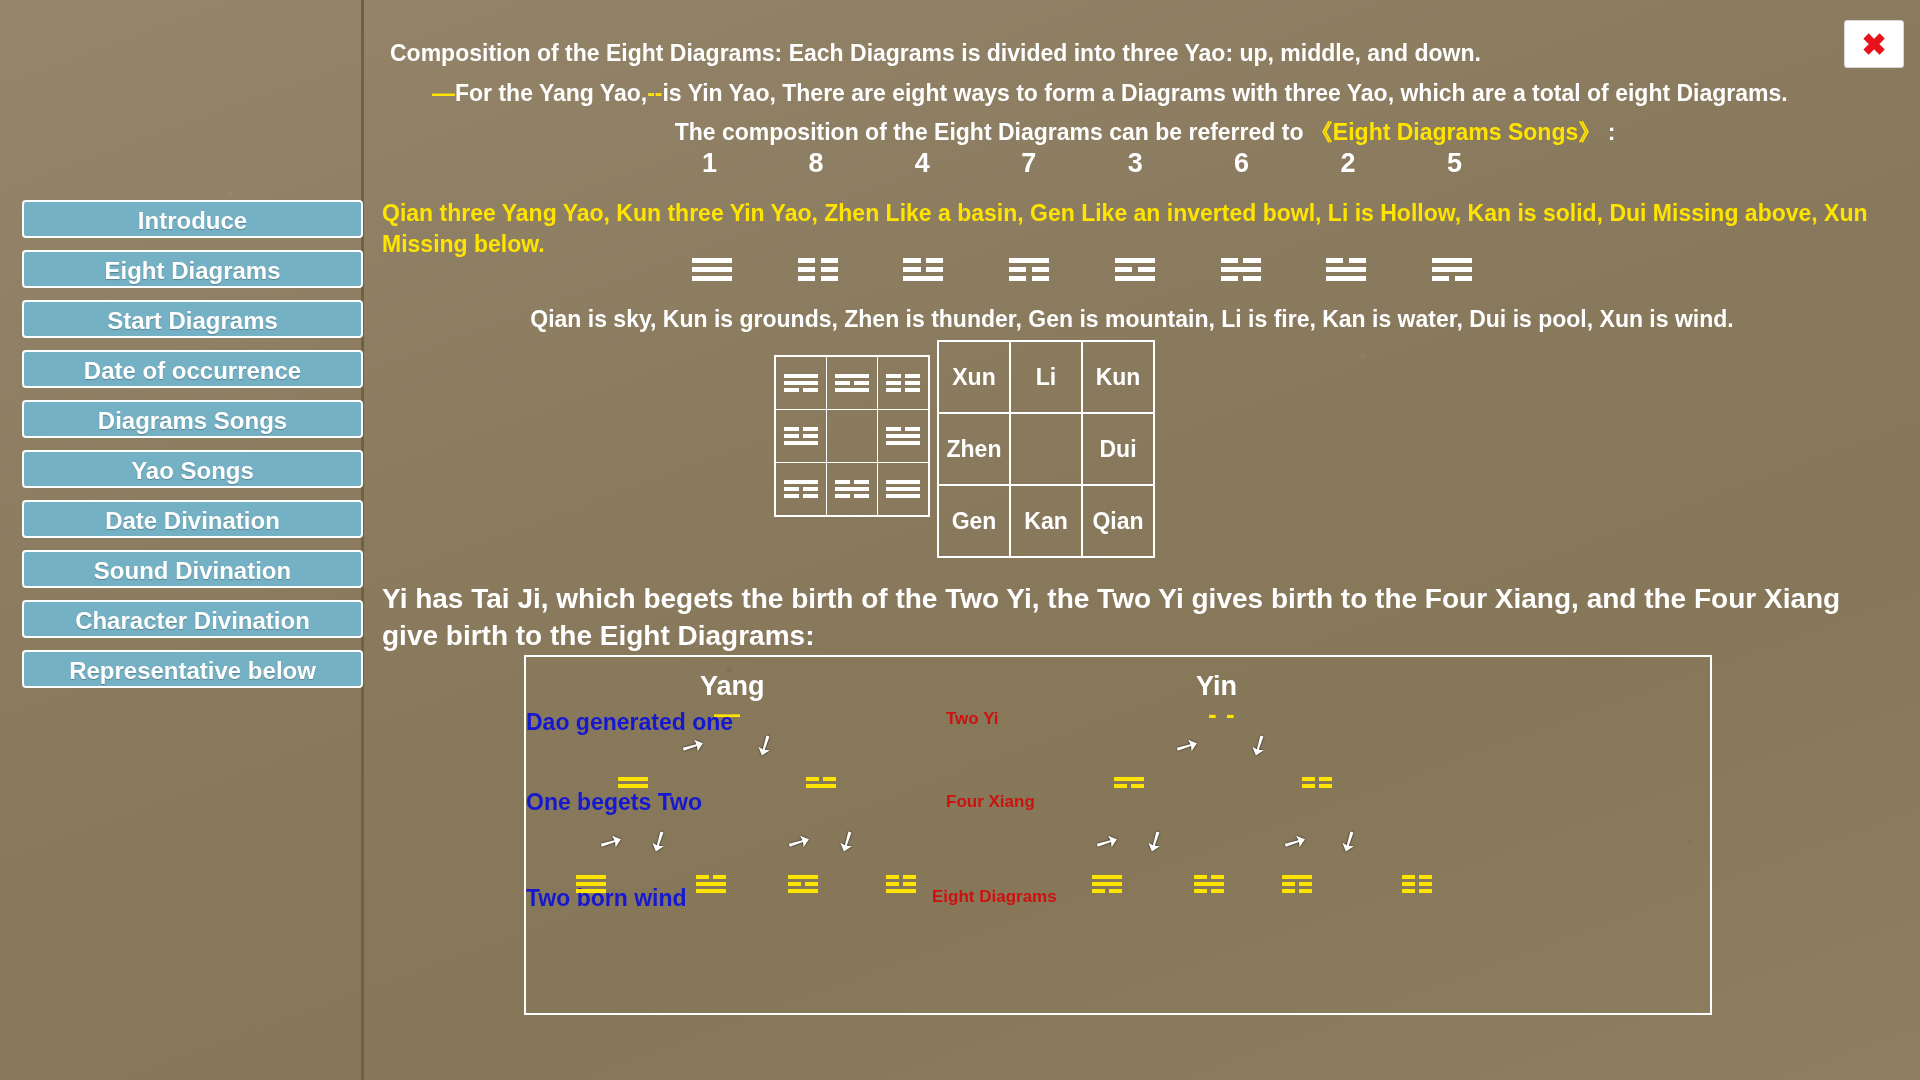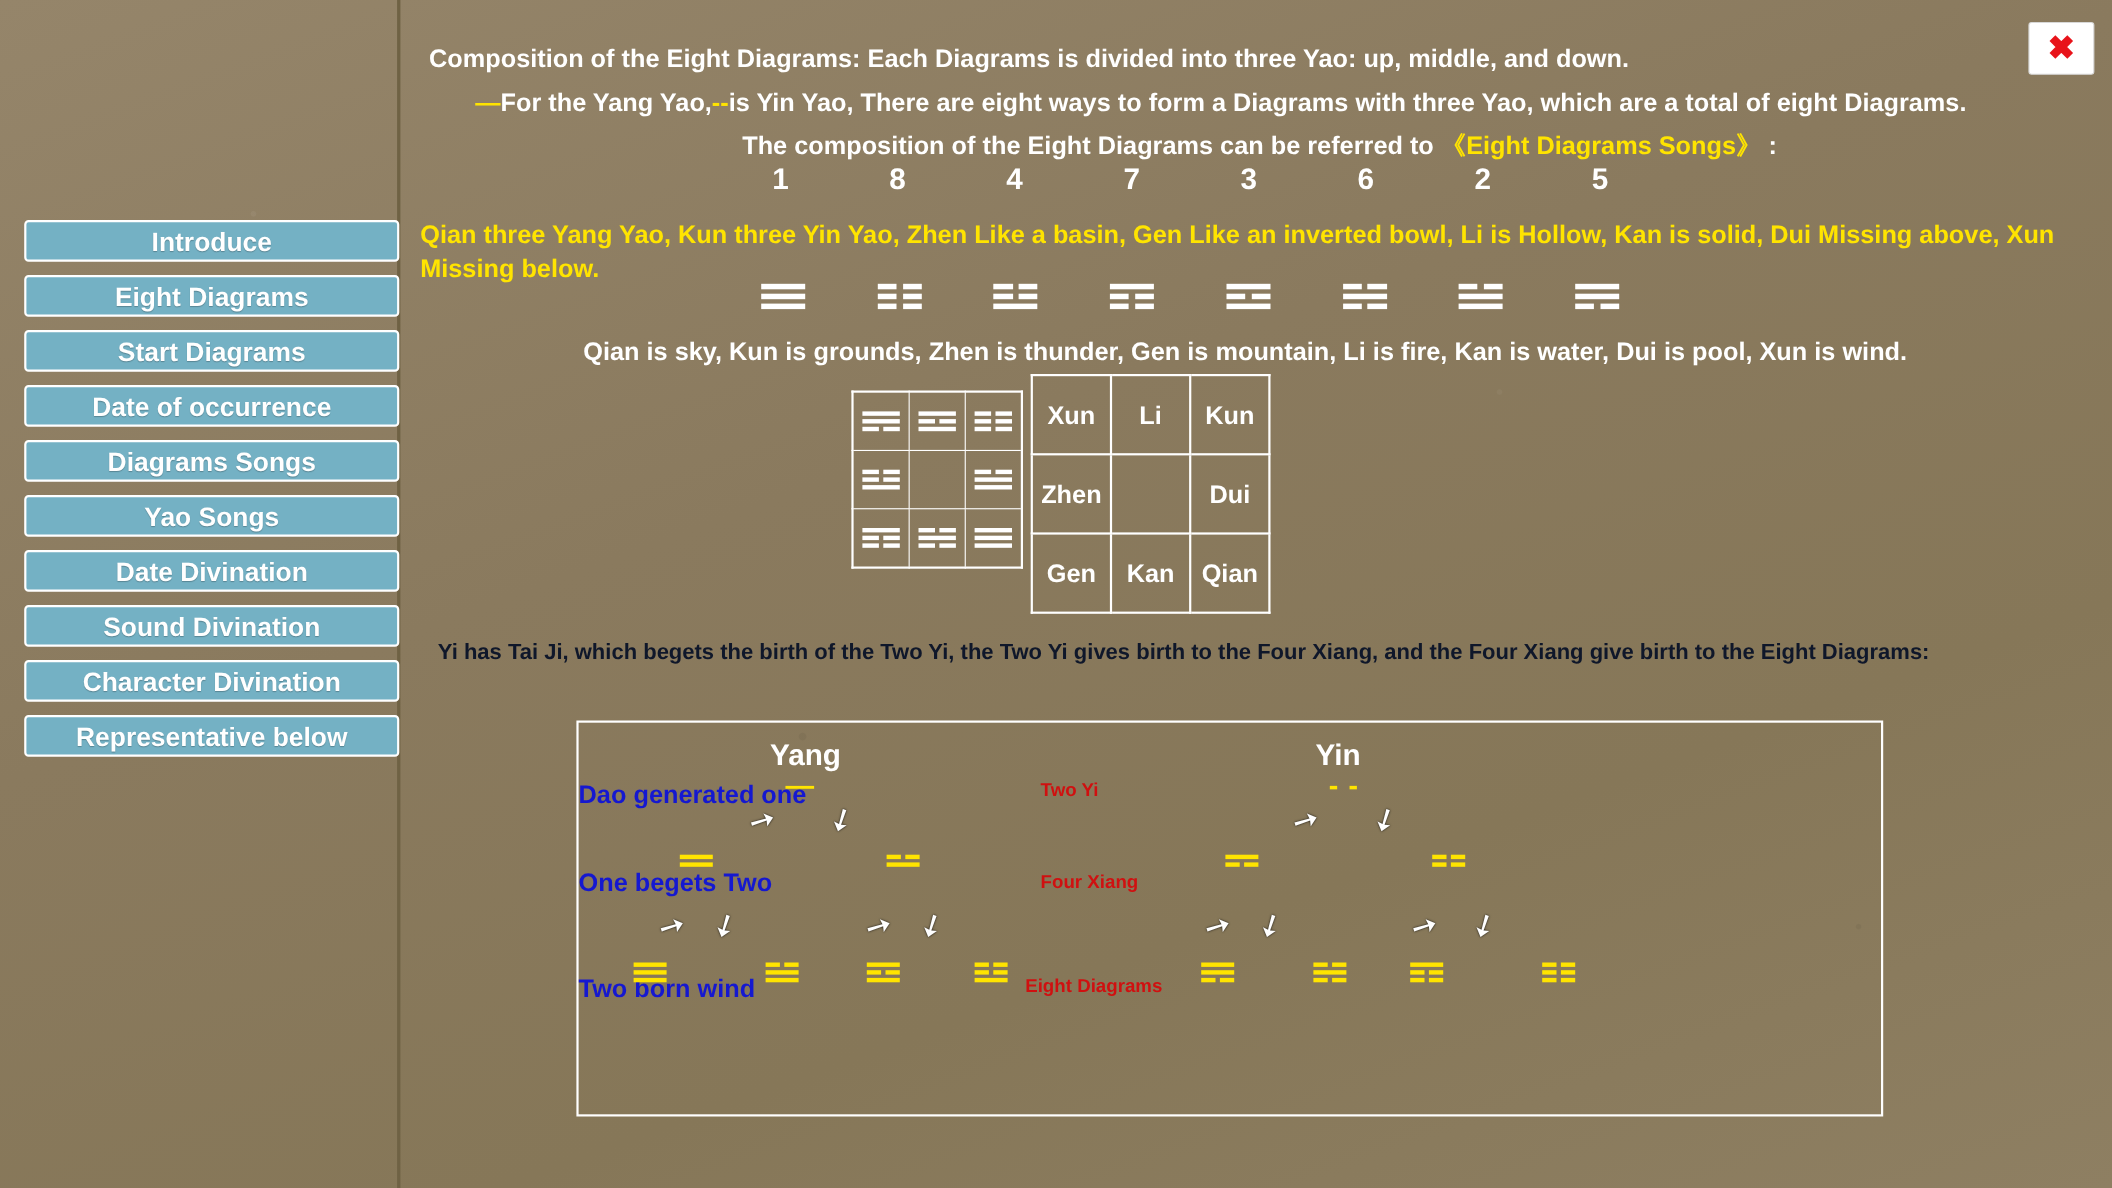--- a/index.html
+++ b/index.html
@@ -166,24 +166,24 @@
     border: 2px solid #ffffff;
     text-align: center;
     vertical-align: middle;
     color: #ffffff;
     font-size: 23px;
     font-weight: bold;
     padding: 0;
   }
   #taiji-text {
     position: absolute;
-    left: 26px; top: 580px;
+    left: 10px; top: 580px;
     width: 1512px;
-    color: #0f172a;
-    font-size: 20px;
+    color: #ffffff;
+    font-size: 28px;
     font-weight: bold;
     line-height: 1.33;
   }
   
   #diagram-box {
     position: absolute;
     left: 152px; top: 655px;
     width: 1188px; height: 360px;
     border: 2px solid #ffffff;
     box-sizing: border-box;

